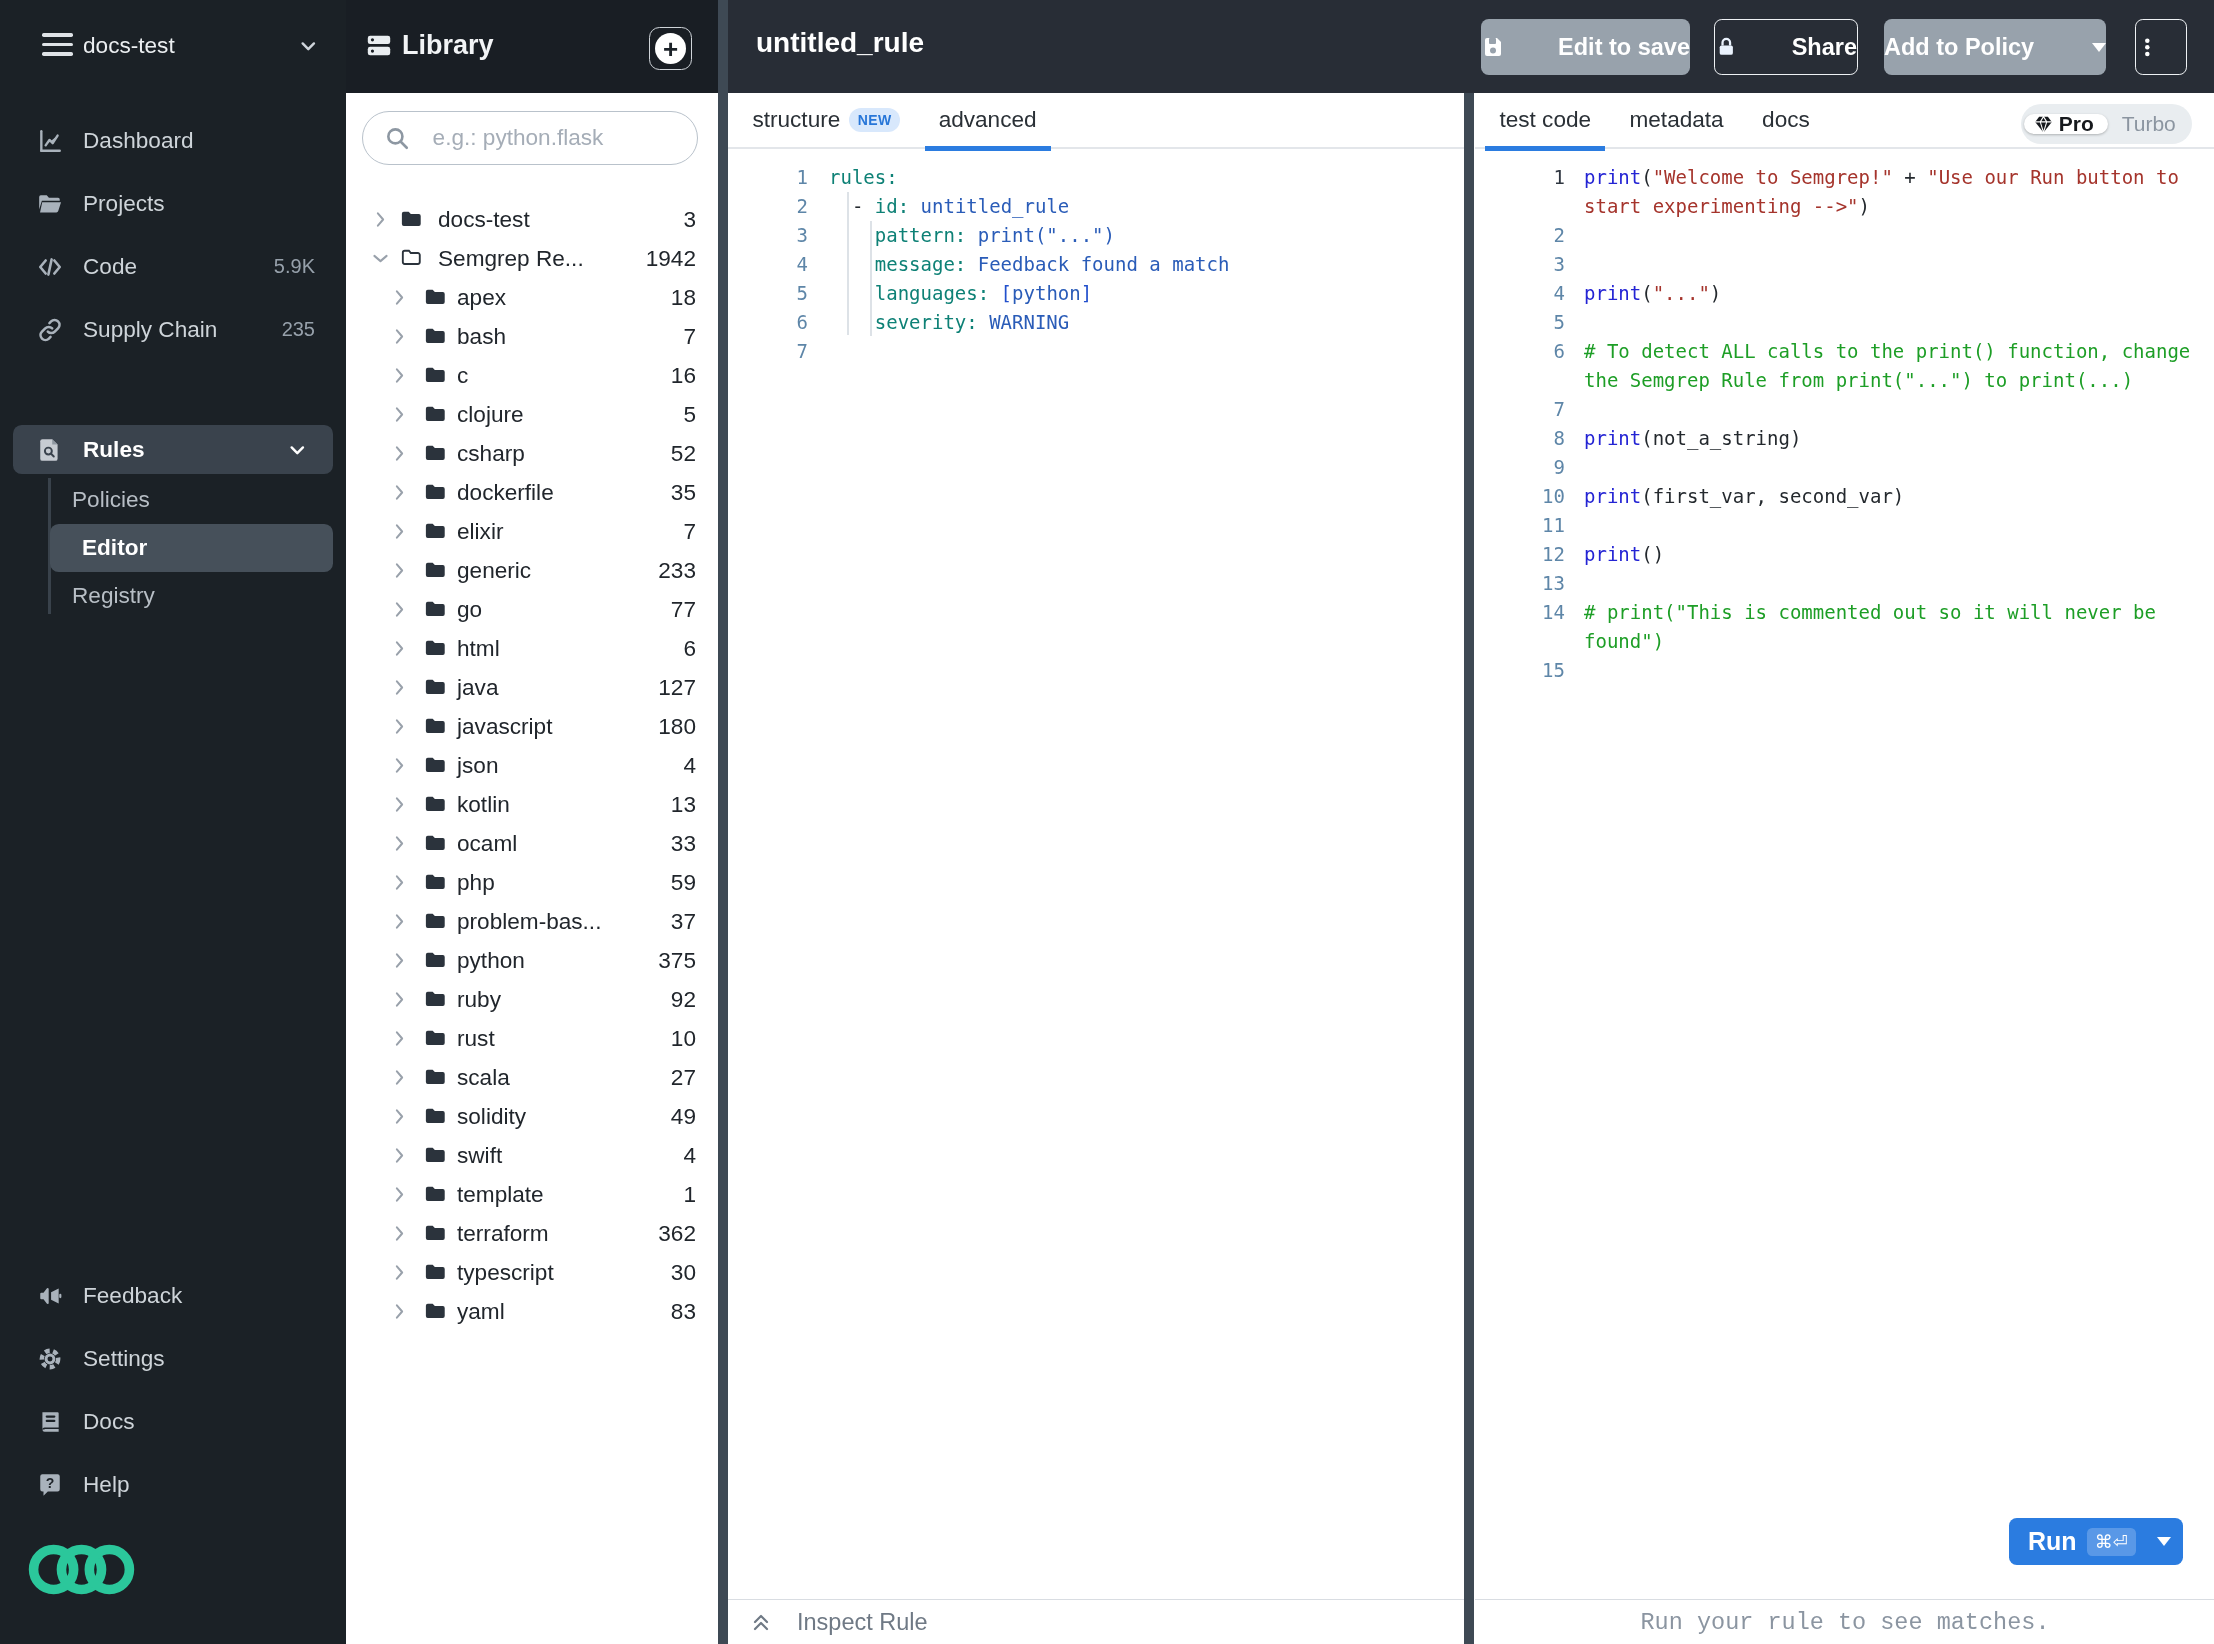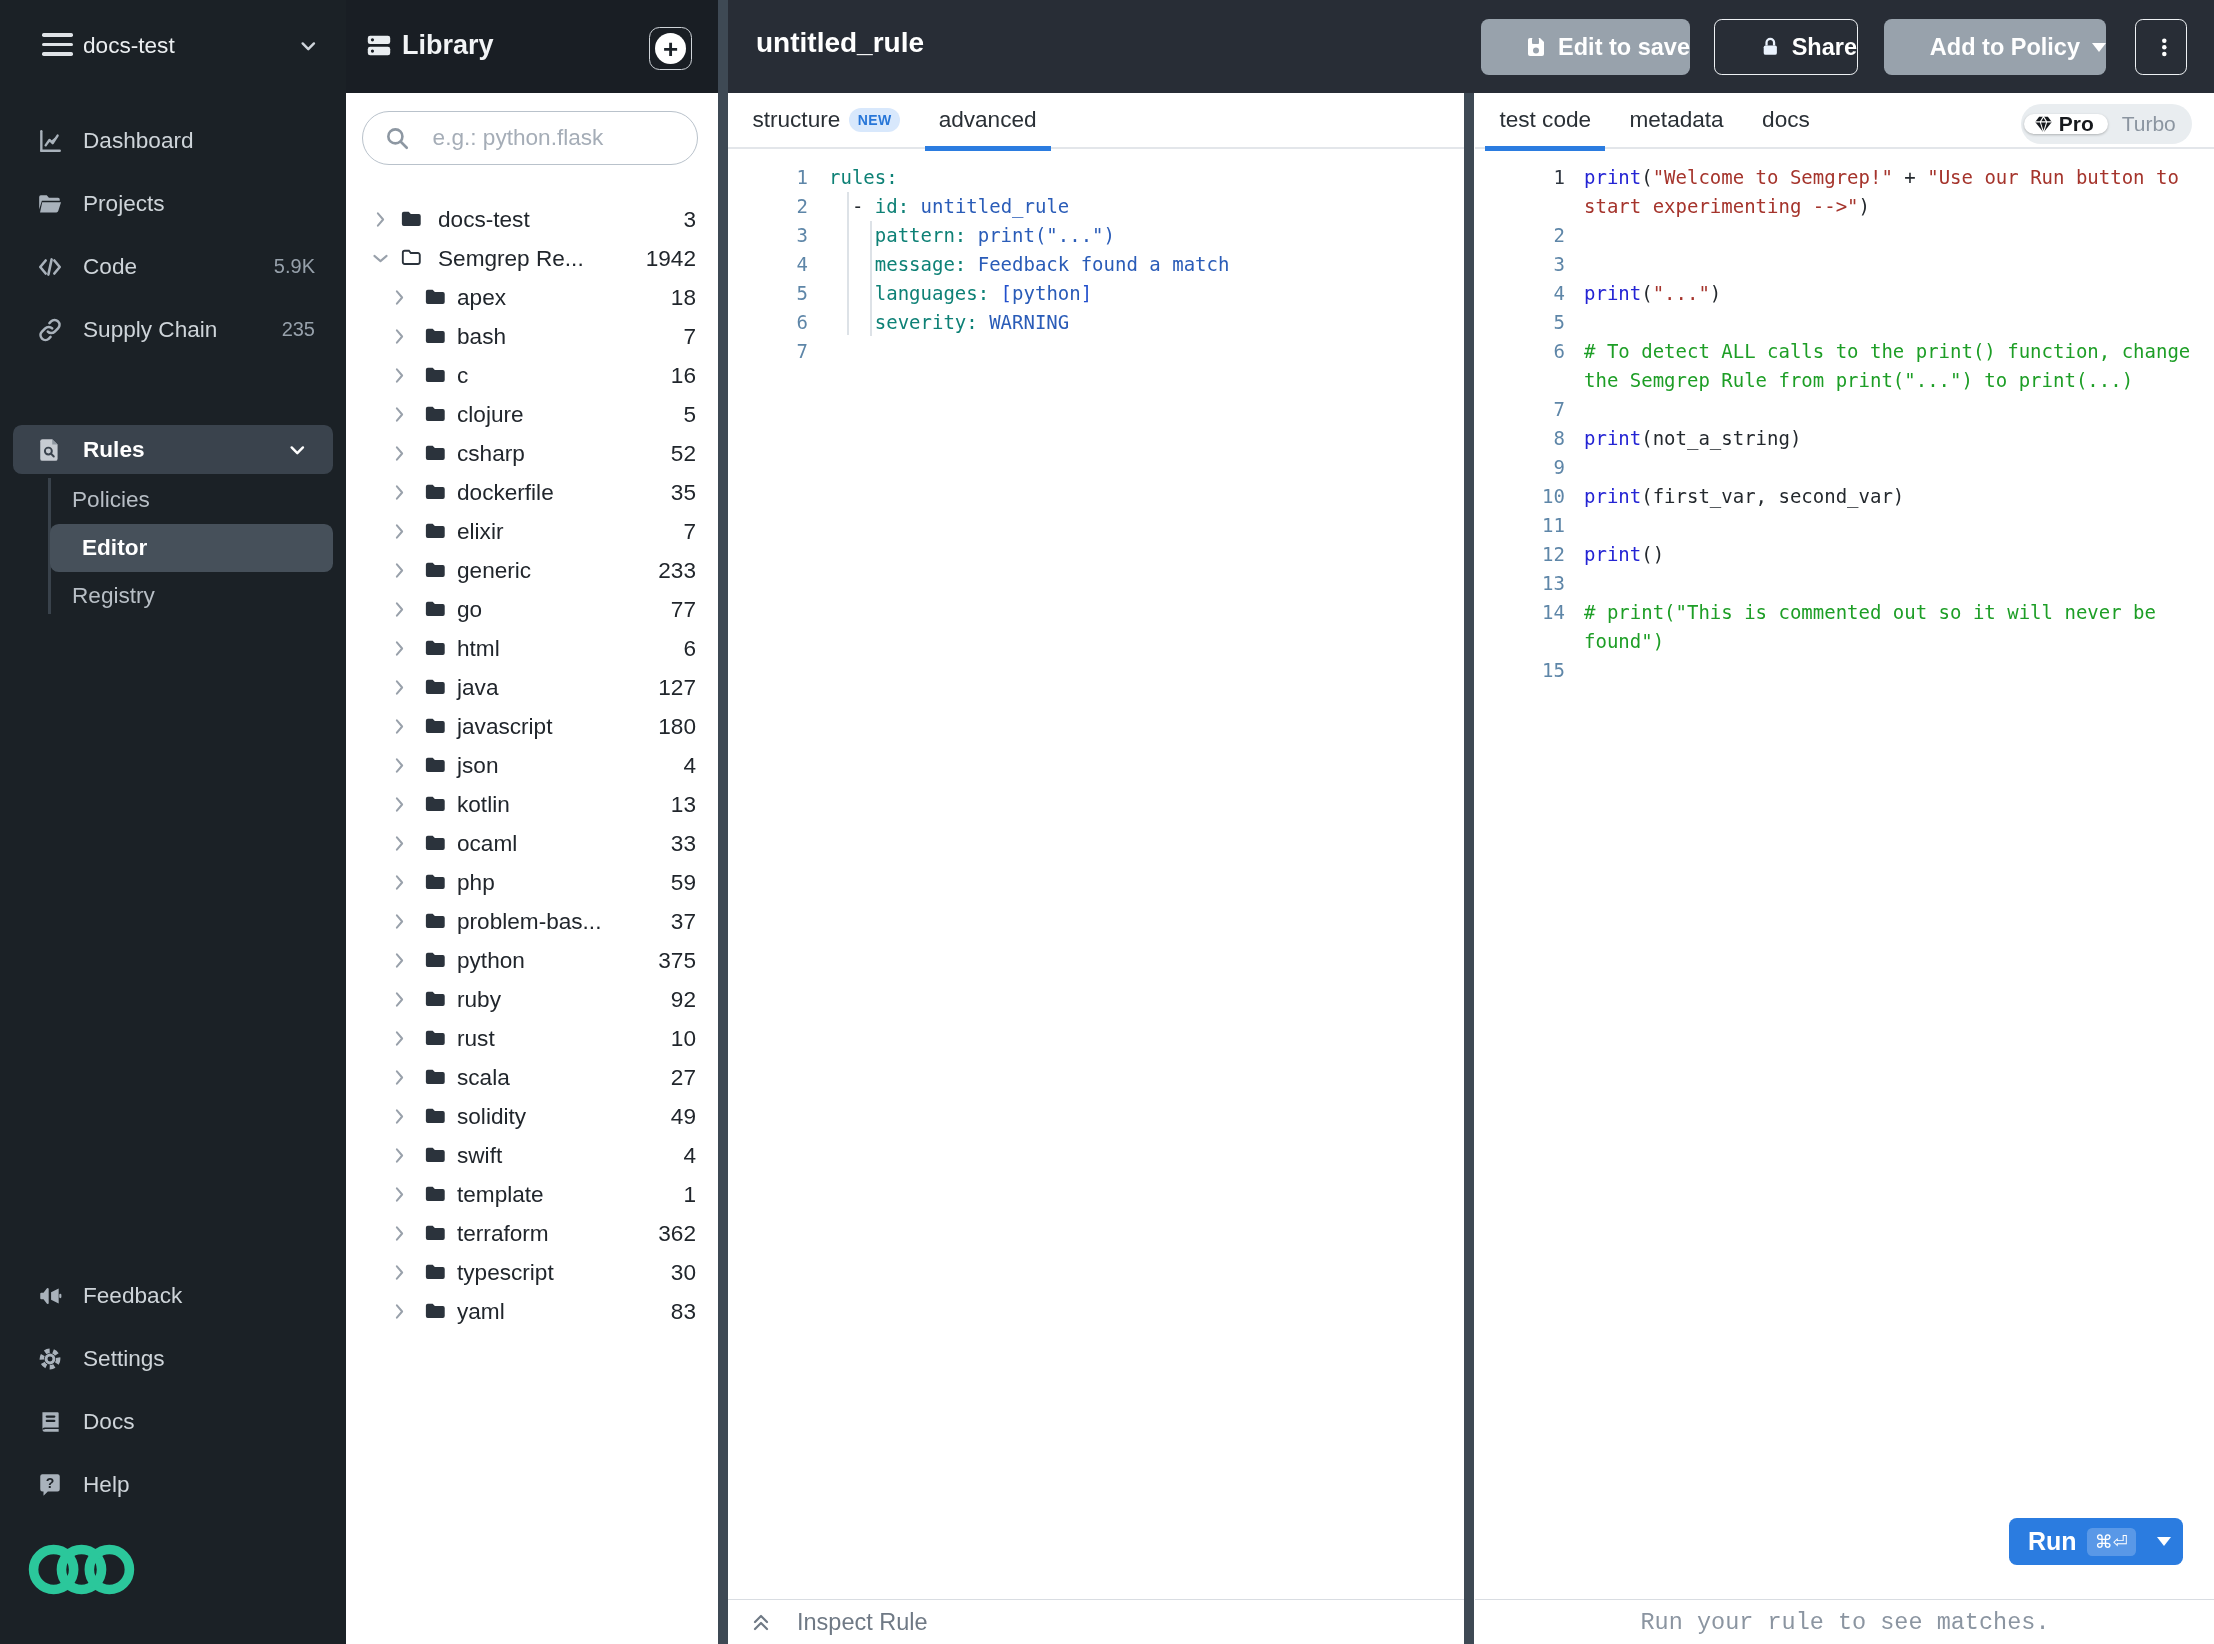--- a/index.html
+++ b/index.html
@@ -54,21 +54,21 @@
   .trow.d0 .chev { left:24px; } .trow.d0 .fold { left:54px; } .trow.d0 .tname { left:92px; }
   .trow.d1 .chev { left:43px; } .trow.d1 .fold { left:78px; } .trow.d1 .tname { left:111px; }
 
   
   .div1 { position:absolute; left:718px; top:0; width:10.4px; height:1644px; background:#3e4954; cursor:col-resize; }
   .div2 { position:absolute; left:1464px; top:93px; width:10.4px; height:1551px; background:#3e4954; cursor:col-resize; }
 
   
   .topbar { position:absolute; left:728px; top:0; width:1486px; height:93px; background:#282d36; }
   .rule-title { position:absolute; left:28px; top:27px; font-size:28px; font-weight:700; color:#fff; }
-  .hbtn { position:absolute; top:19px; height:56px; border-radius:7.8px; display:flex; align-items:center; justify-content:flex-end; font-size:23.5px; font-weight:600; color:#fff; cursor:pointer; border:none; font-family:"Liberation Sans",sans-serif; }
+  .hbtn { position:absolute; top:19px; height:56px; border-radius:7.8px; display:flex; align-items:center; justify-content:space-between; font-size:23.5px; font-weight:600; color:#fff; cursor:pointer; border:none; font-family:"Liberation Sans",sans-serif; }
   .btn-edit { left:753px; width:209px; background:#98a2ac; }
   .btn-share { left:986px; width:144px; background:transparent; border:1.7px solid #eef1f4; }
   .btn-policy { left:1156px; width:222px; background:#98a2ac; }
   .btn-kebab { left:1407px; width:52px; background:transparent; border:1.7px solid #eef1f4; }
   .hbtn svg { margin-right:10.4px; }
   .caret-down { width:0; height:0; border-left:7.8px solid transparent; border-right:7.8px solid transparent; border-top:9.6px solid #fff; margin-left:12px; }
 
   
   .panel { position:absolute; top:93px; background:#fff; }
   .mid { left:728px; width:736px; height:1551px; }

